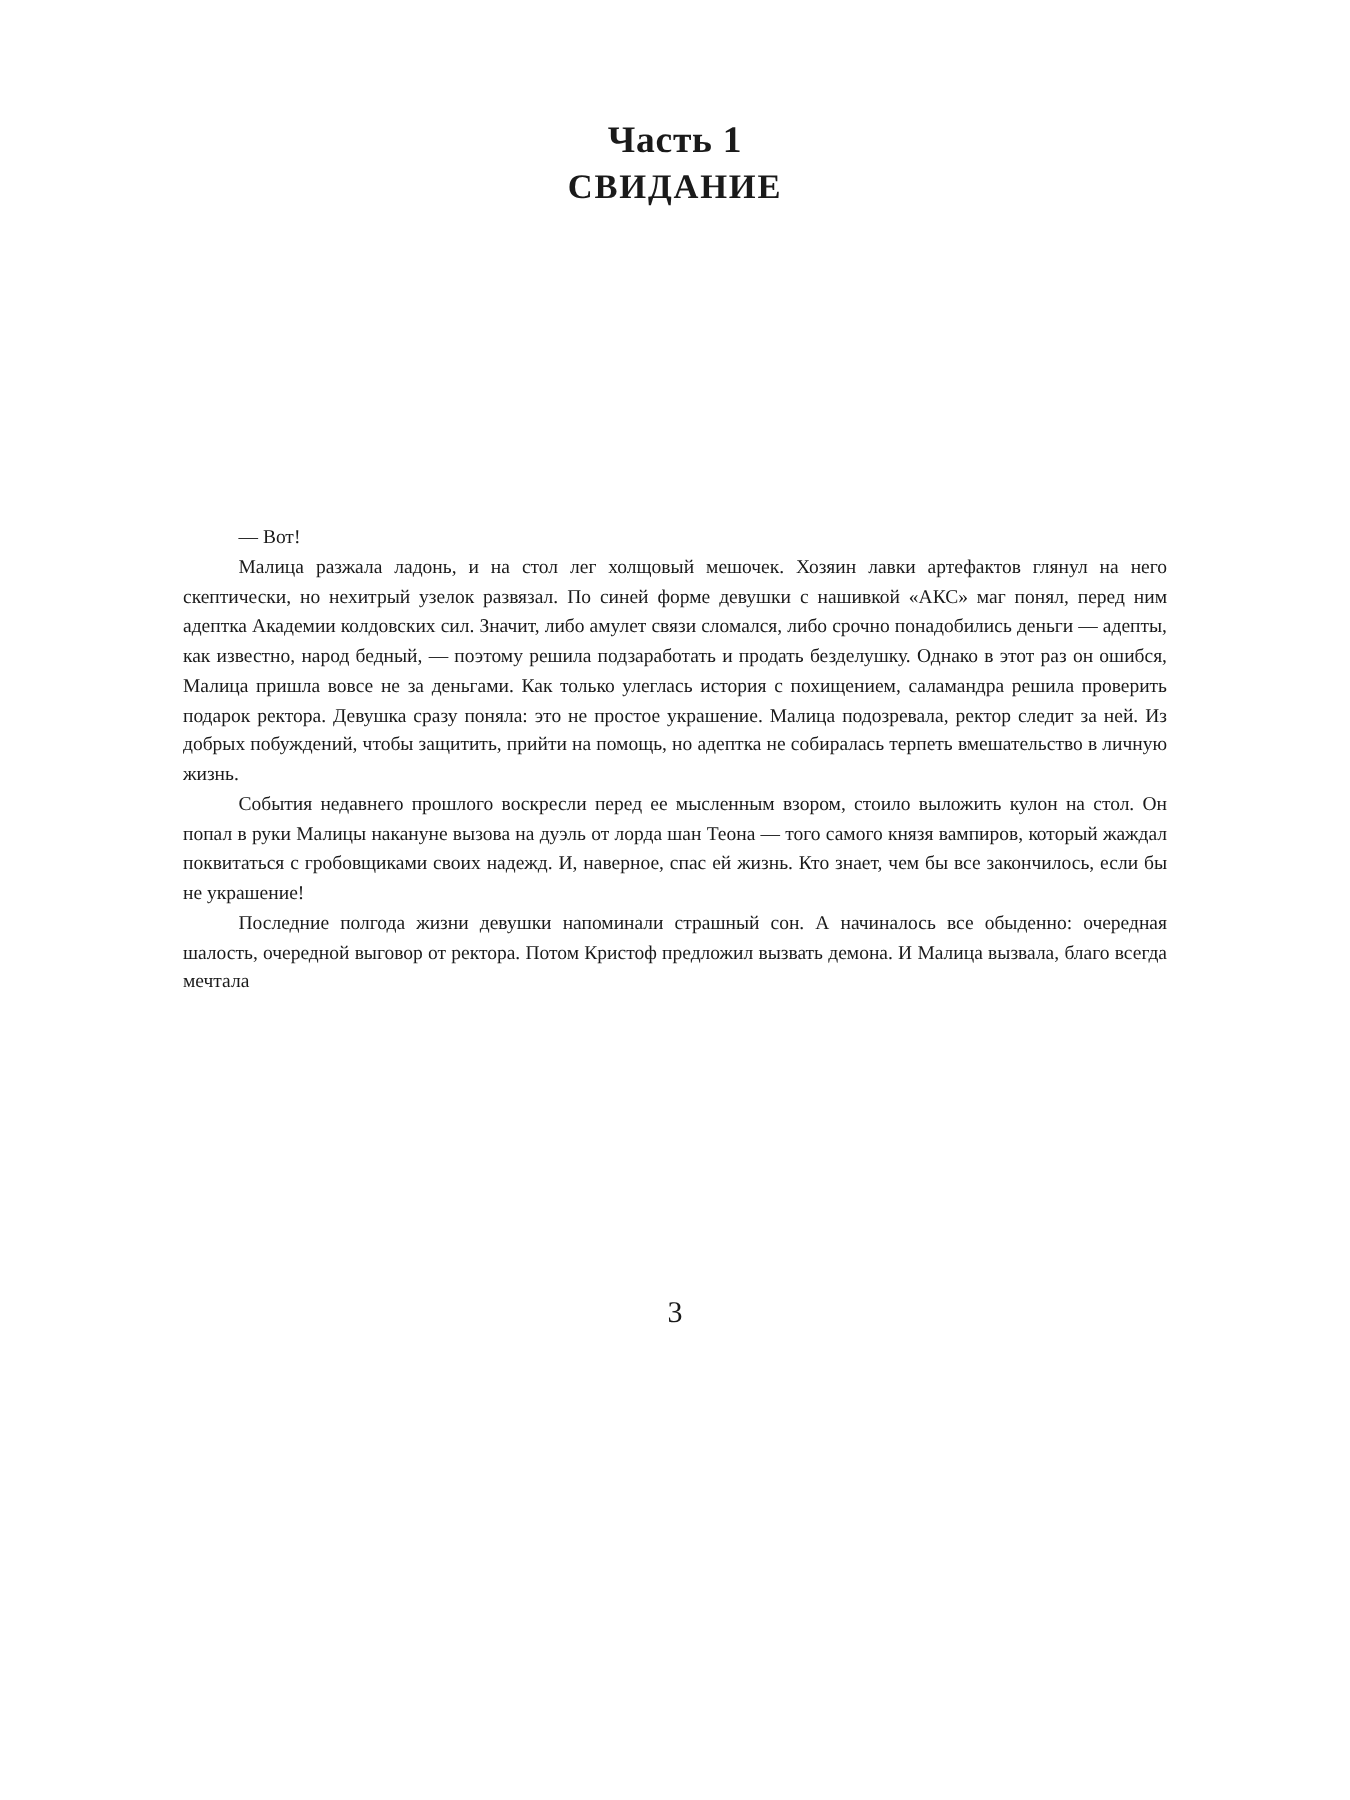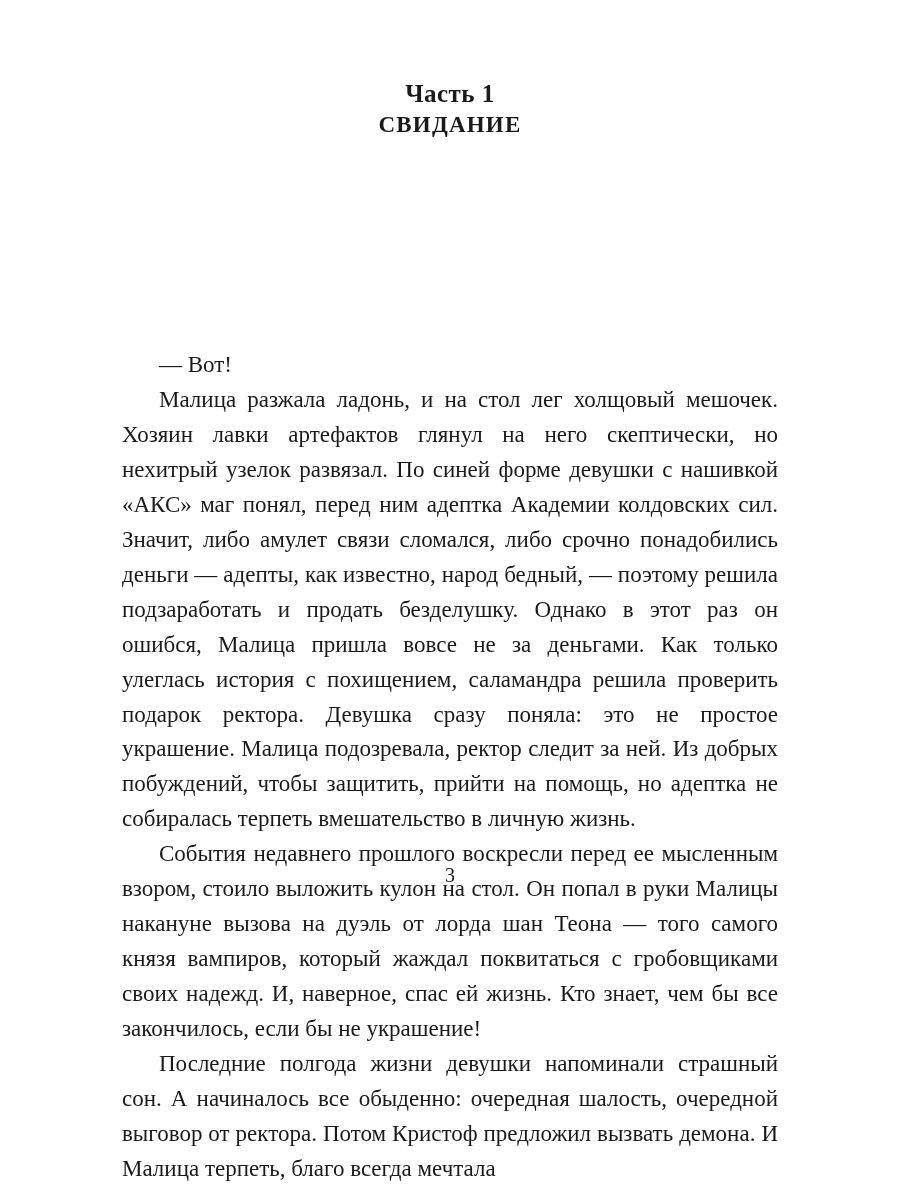--- a/index.html
+++ b/index.html
@@ -35,21 +35,21 @@
     letter-spacing: 0.5px;
   }
   .part-heading .part-title {
     display: block;
     font-size: 23px;
     letter-spacing: 1.2px;
     margin-top: 2px;
   }
   .body-text {
     margin-top: 208px;
-    font-size: 23px;
+    font-size: 13px;
     line-height: 1.52;
     text-align: justify;
     text-justify: inter-word;
     -webkit-hyphens: manual;
     hyphens: manual;
   }
   .body-text p {
     margin: 0;
     text-indent: 37px;
   }
@@ -72,18 +72,18 @@
 
   <div class="part-heading">
     <span class="part-number">Часть 1</span>
     <span class="part-title">СВИДАНИЕ</span>
   </div>
 
   <div class="body-text">
     <p class="dialogue">— Вот!</p>
     <p>Малица разжала ладонь, и на стол лег холщовый мешочек. Хозяин лавки артефактов глянул на него скептически, но нехитрый узелок развязал. По синей форме девушки с нашивкой «АКС» маг понял, перед ним адептка Академии колдовских сил. Значит, либо амулет связи сломался, либо срочно понадобились деньги — адепты, как известно, народ бедный, — поэтому решила подзаработать и продать безделушку. Однако в этот раз он ошибся, Малица пришла вовсе не за деньгами. Как только улеглась история с похищением, саламандра решила проверить подарок ректора. Девушка сразу поняла: это не простое украшение. Малица подозревала, ректор следит за ней. Из добрых побуждений, чтобы защитить, прийти на помощь, но адептка не собиралась терпеть вмешательство в личную жизнь.</p>
     <p>События недавнего прошлого воскресли перед ее мысленным взором, стоило выложить кулон на стол. Он попал в руки Малицы накануне вызова на дуэль от лорда шан Теона — того самого князя вампиров, который жаждал поквитаться с гробовщиками своих надежд. И, наверное, спас ей жизнь. Кто знает, чем бы все закончилось, если бы не украшение!</p>
-    <p>Последние полгода жизни девушки напоминали страшный сон. А начиналось все обыденно: очередная шалость, очередной выговор от ректора. Потом Кристоф предложил вызвать демона. И Малица терпеть, благо всегда мечтала</p>
+    <p>Последние полгода жизни девушки напоминали страшный сон. А начиналось все обыденно: очередная шалость, очередной выговор от ректора. Потом Кристоф предложил вызвать демона. И Малица вызвала, благо всегда мечтала</p>
   </div>
 
   <div class="page-number">3</div>
 
 </div>
 
 </body></html>

